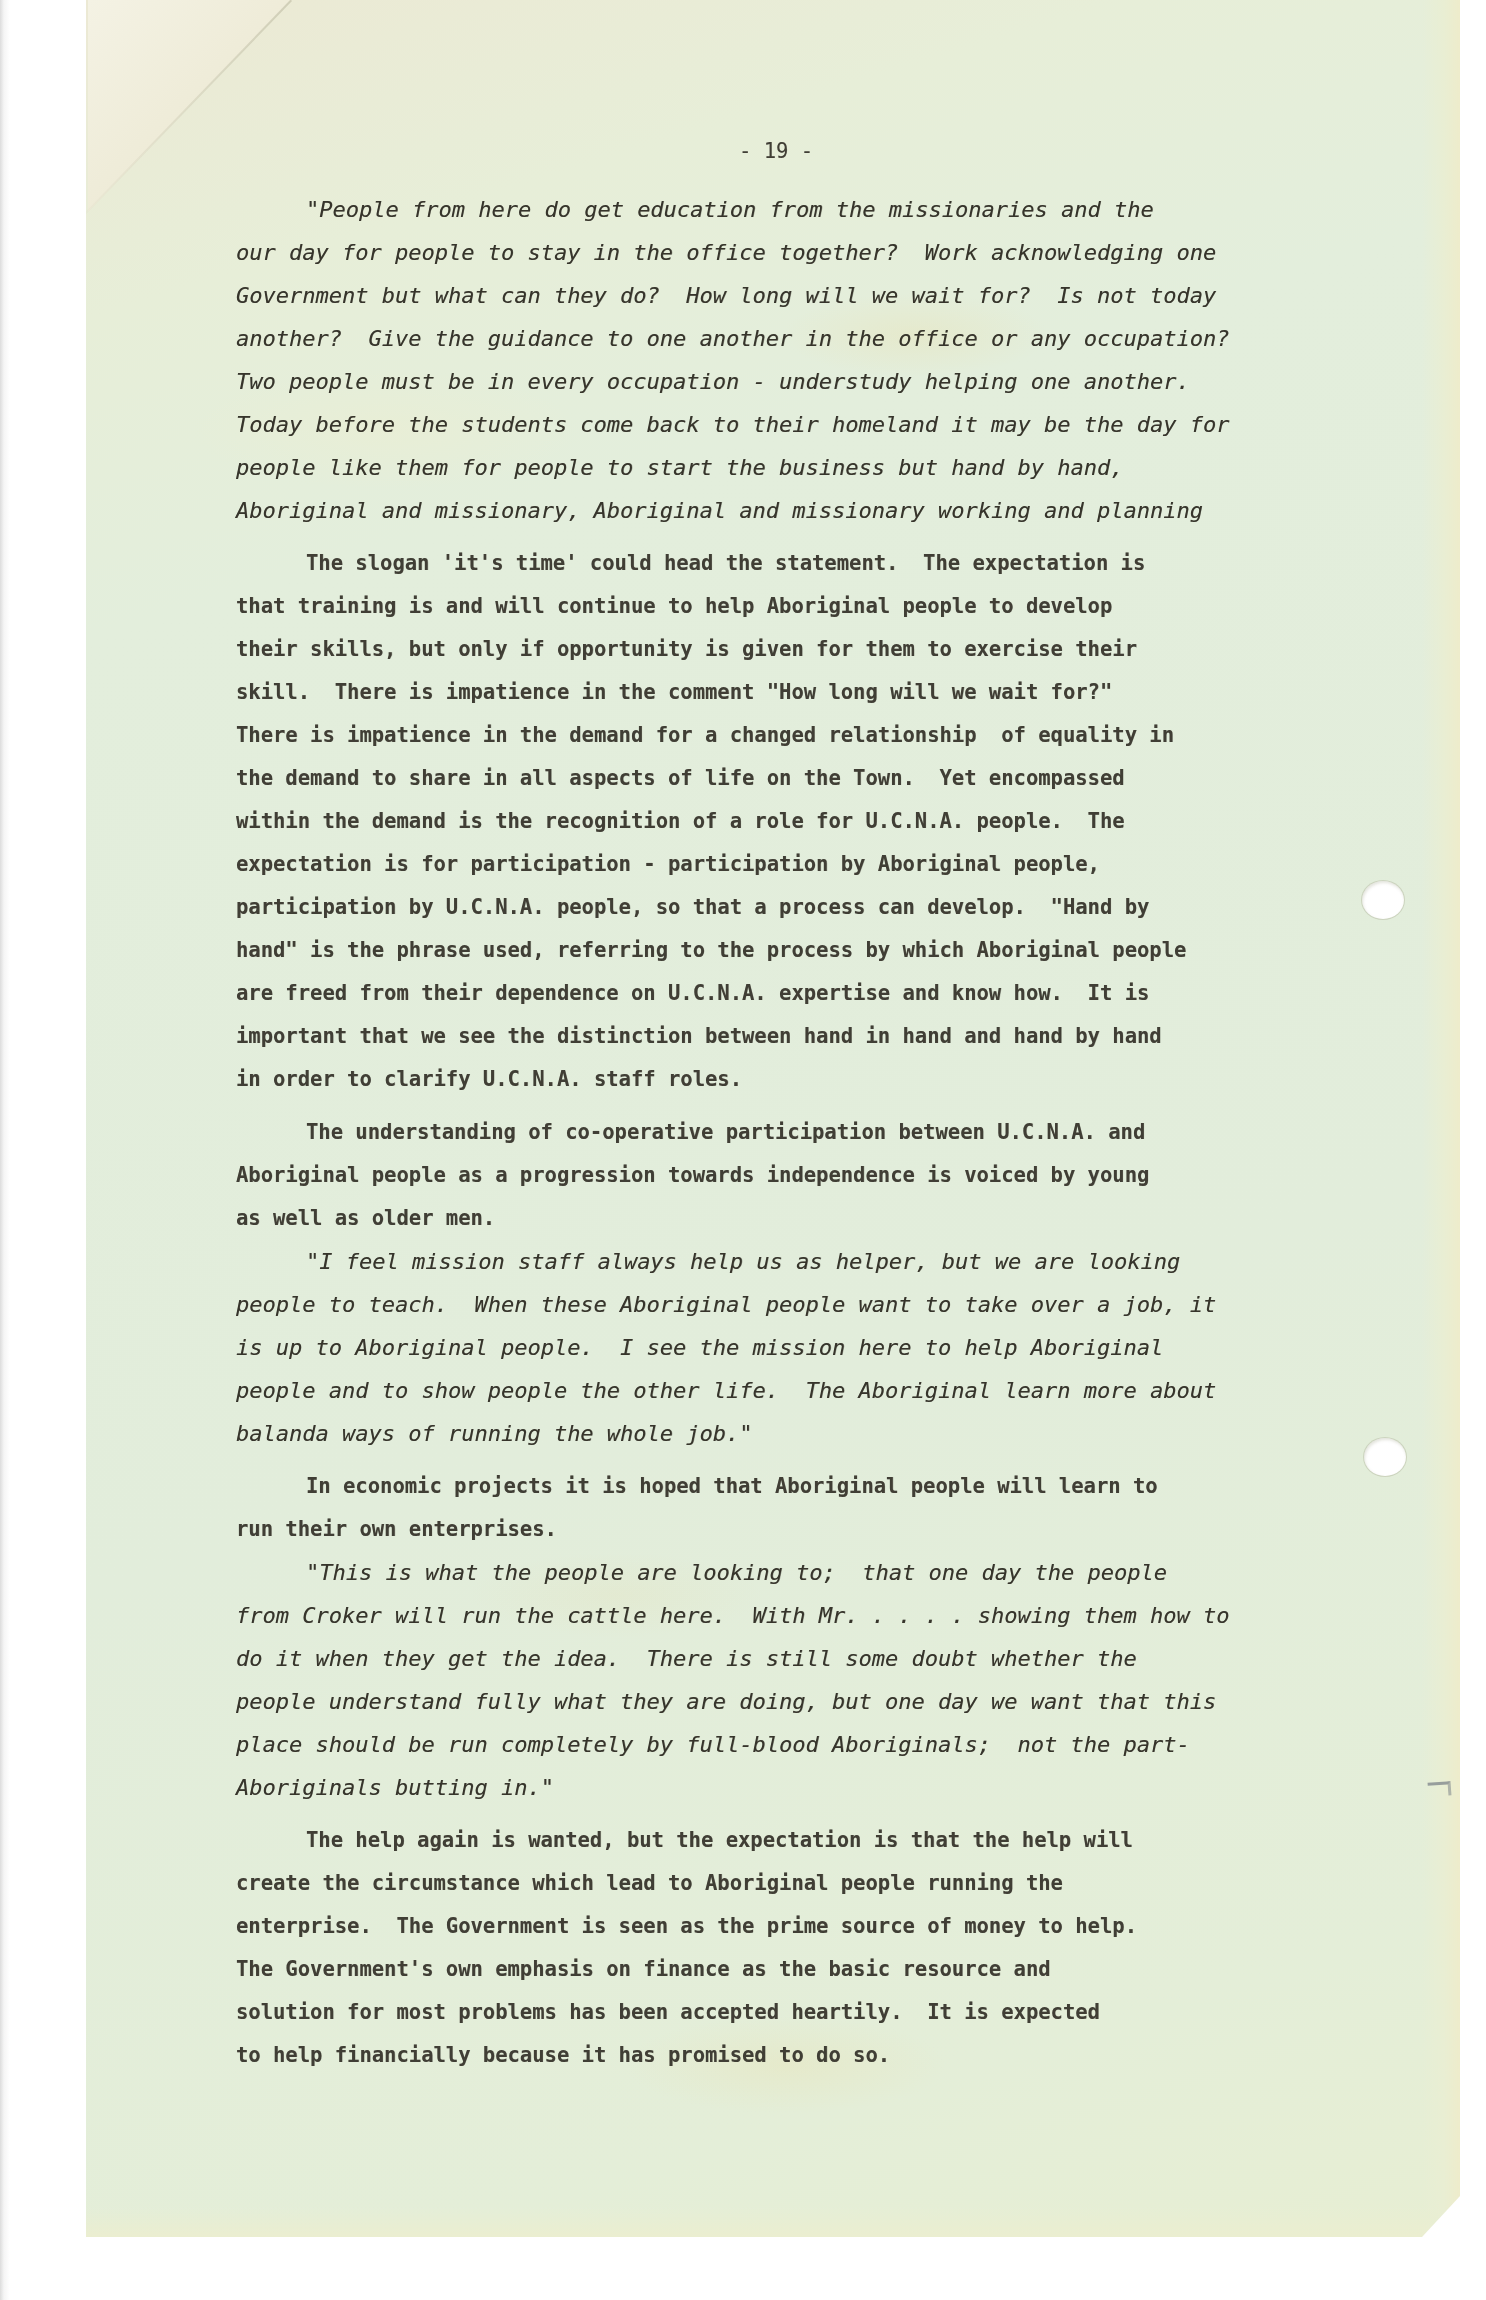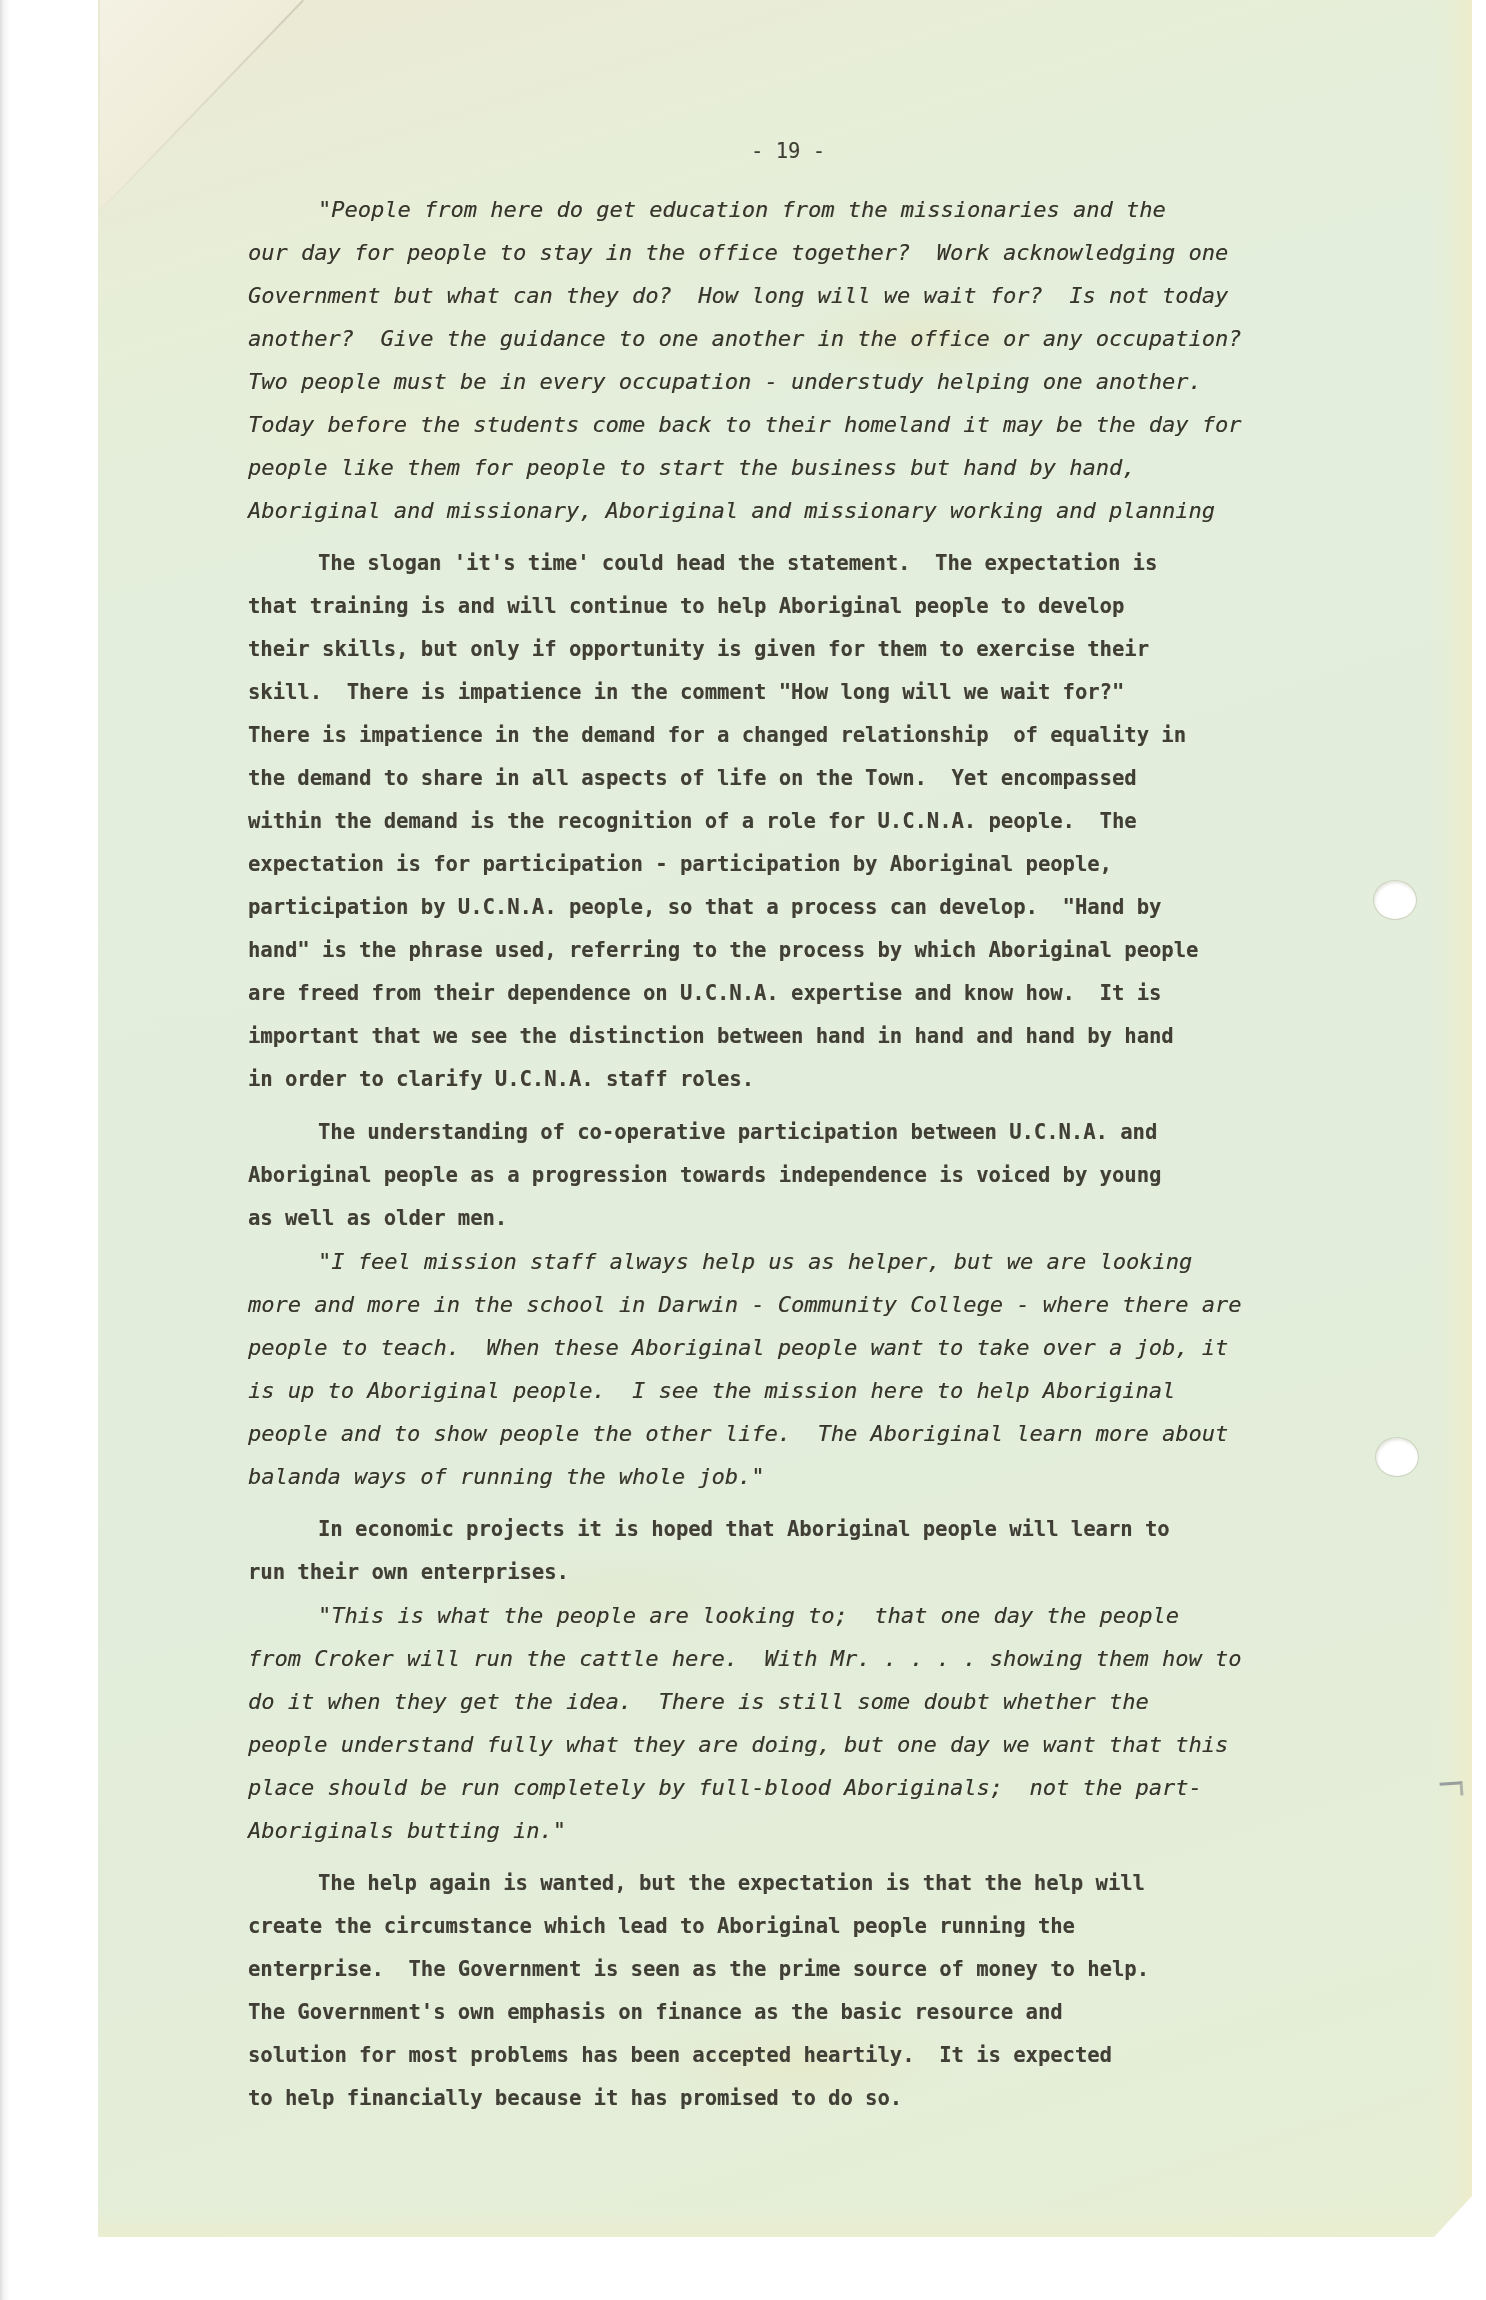--- a/index.html
+++ b/index.html
@@ -26,21 +26,20 @@
     background:
       radial-gradient(190px 60px at 830px 335px, rgba(236,216,150,0.22), transparent 70%),
       radial-gradient(230px 70px at 700px 2065px, rgba(236,216,150,0.20), transparent 70%),
       radial-gradient(210px 60px at 530px 1595px, rgba(230,215,160,0.15), transparent 70%),
       radial-gradient(260px 80px at 300px 430px, rgba(240,238,205,0.35), transparent 75%),
       linear-gradient(to left, #eeeccb 0px, #e9eed3 16px, rgba(233,238,211,0) 38px),
       linear-gradient(to top, #ebeed0 0px, rgba(235,238,208,0) 30px),
       linear-gradient(163deg, #ece9d4 0%, #e7eed8 12%, #e3eedc 24%, #e2eddb 60%, #e4eed8 88%, #e7eed3 100%);
     clip-path: polygon(0 0, 1374px 0, 1374px 2196px, 1336px 2237px, 0 2237px);
     filter: drop-shadow(0 0 1px rgba(150,150,130,0.45));
-    margin-left: 12px;
   }
   .corner-fold {
     position: absolute;
     left: 2px;
     top: 0;
     width: 204px;
     height: 212px;
     clip-path: polygon(0 0, 100% 0, 0 100%);
     background: linear-gradient(135deg, #f4f2e4 0%, #eeebd7 55%, #e9e7d0 100%);
   }
@@ -144,21 +143,20 @@
           <div class="line">important that we see the distinction between hand in hand and hand by hand</div>
           <div class="line">in order to clarify U.C.N.A. staff roles.</div>
         </div>
         <div class="para body gap">
           <div class="line first">The understanding of co-operative participation between U.C.N.A. and</div>
           <div class="line">Aboriginal people as a progression towards independence is voiced by young</div>
           <div class="line">as well as older men.</div>
         </div>
         <div class="para quote">
           <div class="line first">"I feel mission staff always help us as helper, but we are looking</div>
-          <div class="line">more and more in the school in Darwin - Community College - where there are</div>
           <div class="line">people to teach.  When these Aboriginal people want to take over a job, it</div>
           <div class="line">is up to Aboriginal people.  I see the mission here to help Aboriginal</div>
           <div class="line">people and to show people the other life.  The Aboriginal learn more about</div>
           <div class="line">balanda ways of running the whole job."</div>
         </div>
         <div class="para body gap">
           <div class="line first">In economic projects it is hoped that Aboriginal people will learn to</div>
           <div class="line">run their own enterprises.</div>
         </div>
         <div class="para quote">

